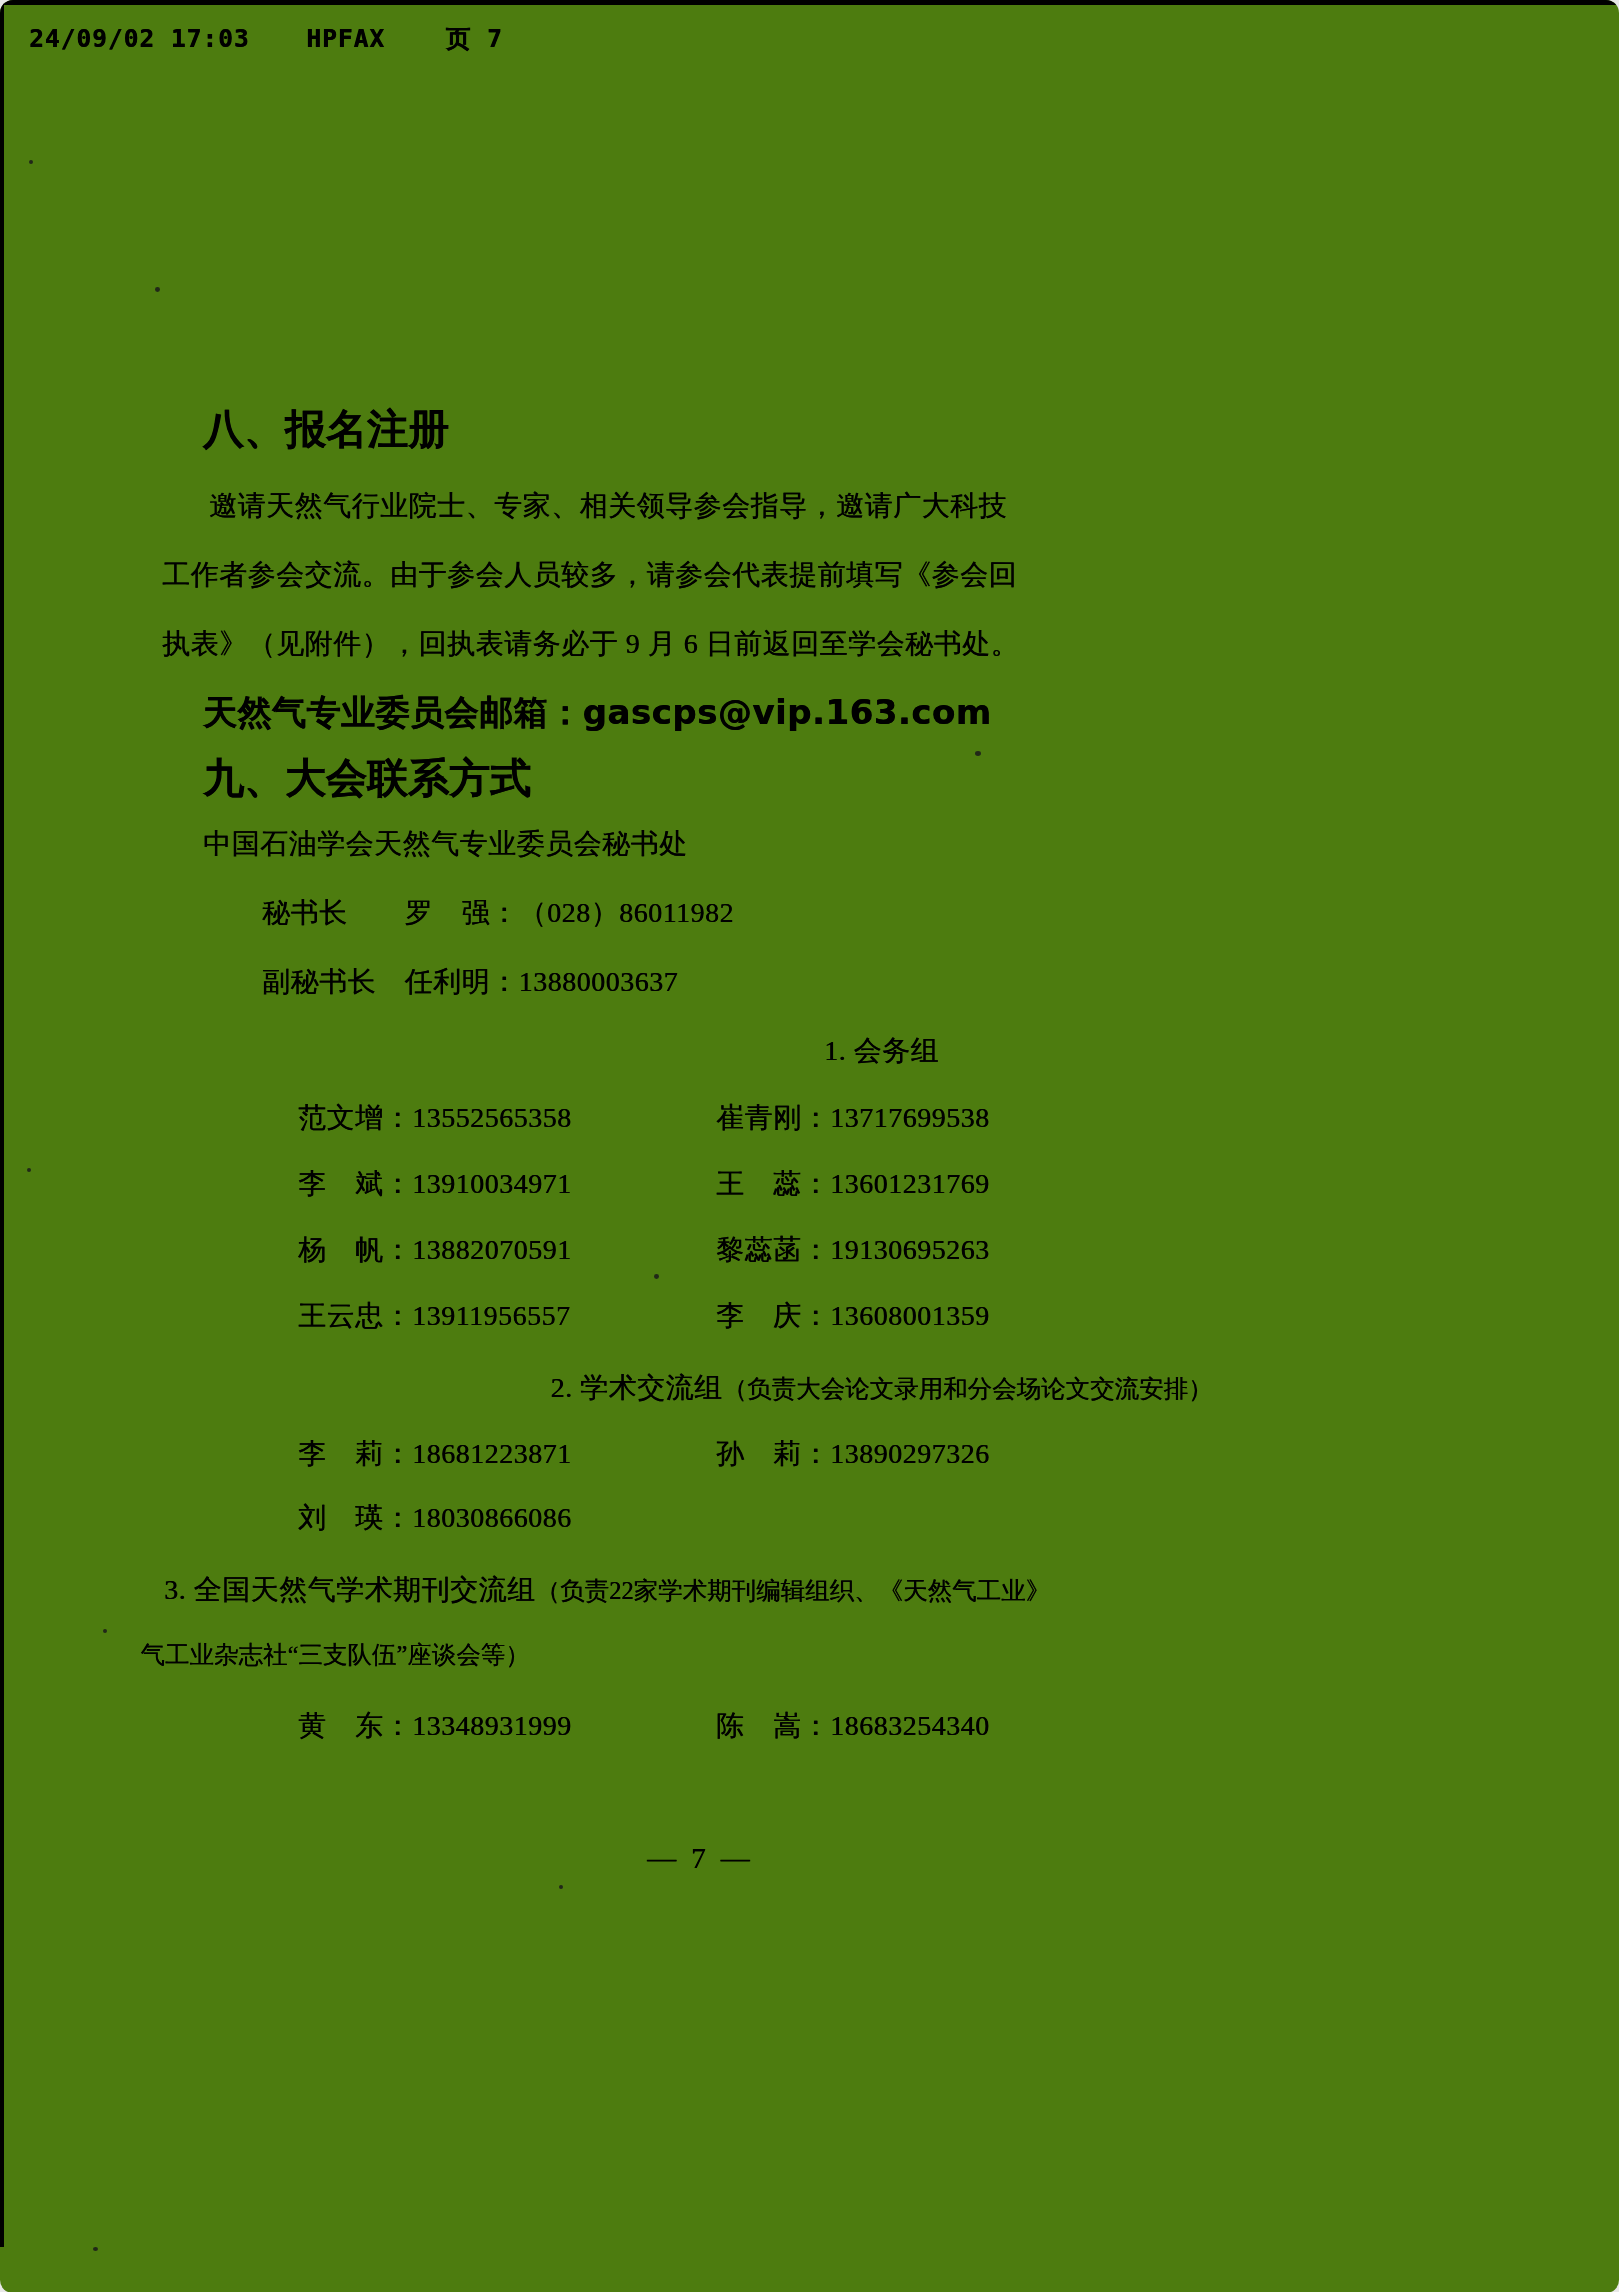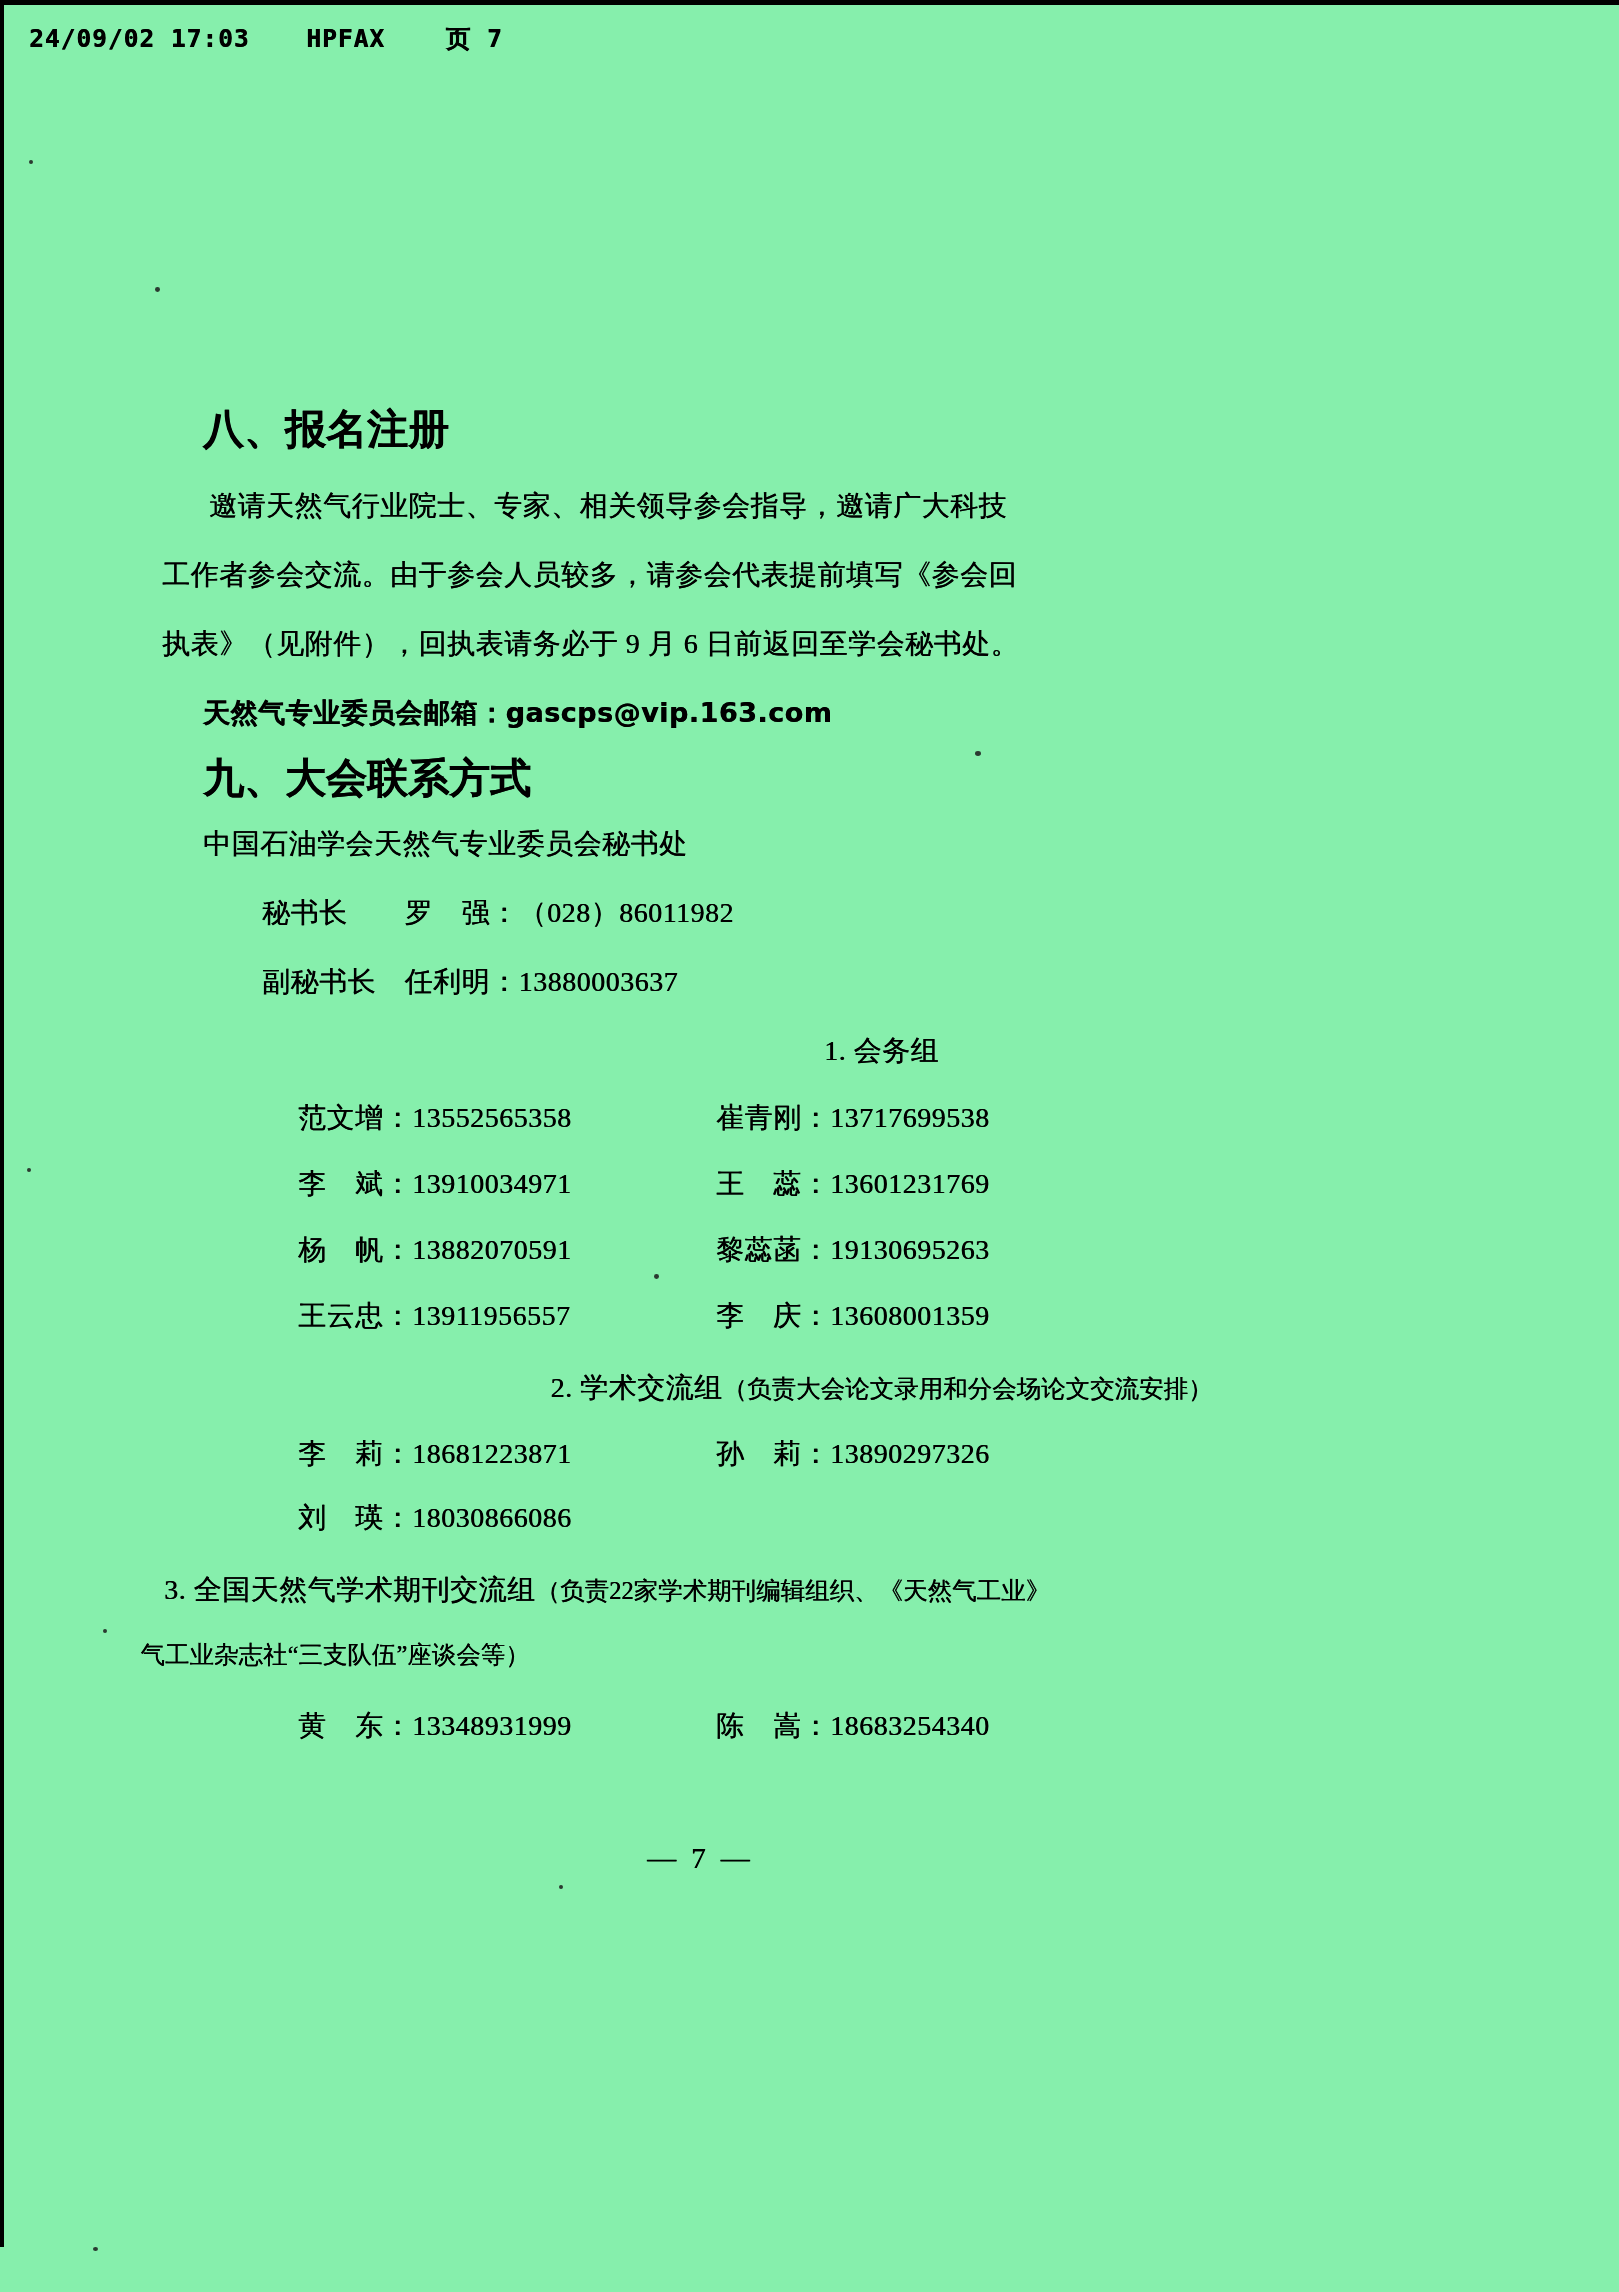--- a/index.html
+++ b/index.html
@@ -1,24 +1,25 @@
 <!DOCTYPE html>
 <html><head>
 <meta charset="utf-8">
 <style>
   html, body { margin: 0; padding: 0; background: #e8e8e8; }
   .page {
     position: relative;
     width: 1619px;
     height: 2293px;
-    background: #86efac;
+    background: #4d7c0f;
     overflow: hidden;
     color: #000;
     font-family: "Liberation Serif", "DejaVu Serif", serif;
     text-shadow: 0.4px 0.4px 0 #000;
+    border-radius: 13px;
   }
   
   .edge-top  { position: absolute; top: 0; left: 0; width: 100%; height: 4.9px; background: #000; }
   .edge-left { position: absolute; top: 0; left: 0; width: 3.9px; height: 2247px; background: #000; }
   .speck { position: absolute; background: #1a1a1a; border-radius: 50%; opacity: .85; }
 
   
   .fax-header {
     position: absolute; top: 21.6px; left: 29px;
     font-family: "DejaVu Sans Mono", "Liberation Mono", monospace;
@@ -34,21 +35,21 @@
   .h-sec {
     font-family: "DejaVu Sans", "Liberation Sans", sans-serif;
     font-size: 41px; font-weight: 700;
     height: 55px; line-height: 55px;
     margin: 0 0 0 41px; white-space: nowrap;
   }
   .h-sec.second { margin-top: 3.9px; }
 
   .line   { font-size: 28px; height: 69px; line-height: 69px; white-space: nowrap; letter-spacing: 0.5px; }
   .indent { text-indent: 47px; margin-top: 13.7px; }
-  .email  { font-weight: 700; margin-left: 41px; font-family: "DejaVu Sans", "Liberation Sans", sans-serif; font-size: 27px; }
+  .email  { font-weight: 700; margin-left: 41px; font-family: "DejaVu Sans", "Liberation Sans", sans-serif; font-size: 34px; }
   .org    { margin-left: 41px; margin-top: 3.9px; }
   .sec-ln { margin-left: 100px; }
   .grp-t  { margin-left: 41px; text-align: center; }
   .grp-t3 { margin-left: 2px; margin-top: 4.9px; }
   .note   { font-size: 24.5px; letter-spacing: 0; }
 
   .c-row  { font-size: 28px; height: 66px; line-height: 66px; margin-left: 100px; white-space: nowrap; letter-spacing: 0.5px; }
   .c-row.g2 { height: 64px; line-height: 64px; }
   .c-row.last { margin-top: 6.9px; }
   .c-left { display: inline-block; width: 418px; margin-left: 36px; }

